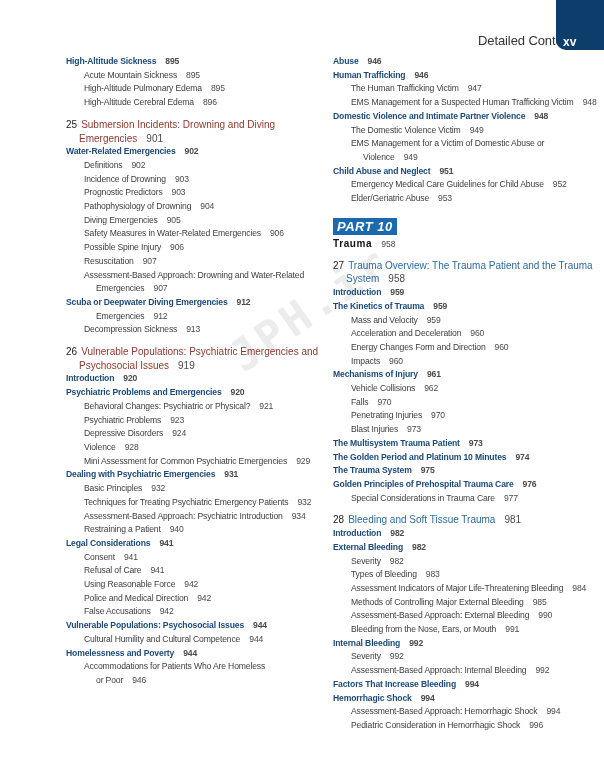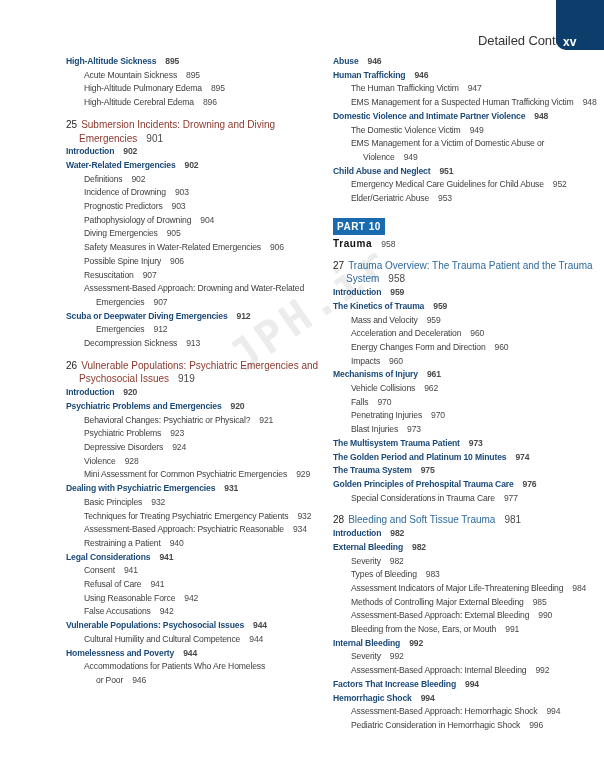--- a/index.html
+++ b/index.html
@@ -33,21 +33,21 @@
   .sub { padding-left: 18px; color: #3d3d3d; }
   .sub.wrap2 { padding-left: 30px; }
   .chap { font-size: 10px; line-height: 13.7px; margin-top: 8px; }
   .chap .num { font-weight: normal; color: #222; margin-right: 4px; }
   .chap.red .t { color: #8b3a2e; }
   .chap.blue .t { color: #2e6a9e; margin-top: 20px; }
   .chap .cont { padding-left: 13px; display: block; }
   .part-badge {
     display: inline-block; margin-top: 12px;
     background: #1a6ab0; color: #fff; font-weight: bold;
-    font-size: 10px; line-height: 15px; padding: 1px 4px; letter-spacing: 0.5px;
+    font-size: 13px; line-height: 15px; padding: 1px 4px; letter-spacing: 0.5px; font-style: italic;
   }
   .part-title { font-size: 10px; font-weight: bold; color: #111; letter-spacing: 0.6px; margin-top: 2px; line-height: 14px;}
   .part-title .pg { font-weight: normal; font-size: 8.6px; letter-spacing: 0; }
   .watermark {
     position: absolute; left: 220px; top: 340px;
     font-size: 44px; font-weight: bold; color: rgba(200,200,200,0.35);
     transform: rotate(-35deg); transform-origin: left top;
     font-family: "DejaVu Sans Mono", monospace; letter-spacing: 4px;
   }
 </style>
@@ -58,21 +58,20 @@
 <div class="page-tab"></div>
 <div class="page-num">xv</div>
 <div class="watermark">JPH.ir</div>
 
 <div class="col left" id="col-left">
     <div class="line sec"><span>High-Altitude Sickness</span><span class="pg">895</span></div>
     <div class="line sub"><span>Acute Mountain Sickness</span><span class="pg">895</span></div>
     <div class="line sub"><span>High-Altitude Pulmonary Edema</span><span class="pg">895</span></div>
     <div class="line sub"><span>High-Altitude Cerebral Edema</span><span class="pg">896</span></div>
     <div class="chap red"><span class="num">25</span><span class="t">Submersion Incidents: Drowning and Diving</span><span class="cont"><span class="t">Emergencies</span><span class="pg">901</span></span></div>
-    <div class="line sec"><span>Introduction</span><span class="pg">902</span></div>
     <div class="line sec"><span>Water-Related Emergencies</span><span class="pg">902</span></div>
     <div class="line sub"><span>Definitions</span><span class="pg">902</span></div>
     <div class="line sub"><span>Incidence of Drowning</span><span class="pg">903</span></div>
     <div class="line sub"><span>Prognostic Predictors</span><span class="pg">903</span></div>
     <div class="line sub"><span>Pathophysiology of Drowning</span><span class="pg">904</span></div>
     <div class="line sub"><span>Diving Emergencies</span><span class="pg">905</span></div>
     <div class="line sub"><span>Safety Measures in Water-Related Emergencies</span><span class="pg">906</span></div>
     <div class="line sub"><span>Possible Spine Injury</span><span class="pg">906</span></div>
     <div class="line sub"><span>Resuscitation</span><span class="pg">907</span></div>
     <div class="line sub"><span>Assessment-Based Approach: Drowning and Water-Related</span></div>
@@ -84,26 +83,27 @@
     <div class="line sec"><span>Introduction</span><span class="pg">920</span></div>
     <div class="line sec"><span>Psychiatric Problems and Emergencies</span><span class="pg">920</span></div>
     <div class="line sub"><span>Behavioral Changes: Psychiatric or Physical?</span><span class="pg">921</span></div>
     <div class="line sub"><span>Psychiatric Problems</span><span class="pg">923</span></div>
     <div class="line sub"><span>Depressive Disorders</span><span class="pg">924</span></div>
     <div class="line sub"><span>Violence</span><span class="pg">928</span></div>
     <div class="line sub"><span>Mini Assessment for Common Psychiatric Emergencies</span><span class="pg">929</span></div>
     <div class="line sec"><span>Dealing with Psychiatric Emergencies</span><span class="pg">931</span></div>
     <div class="line sub"><span>Basic Principles</span><span class="pg">932</span></div>
     <div class="line sub"><span>Techniques for Treating Psychiatric Emergency Patients</span><span class="pg">932</span></div>
-    <div class="line sub"><span>Assessment-Based Approach: Psychiatric Reasonable</span><span class="pg">934</span></div>
+    <div class="line sub"><span>Assessment-Based Approach: Psychiatric Introduction</span><span class="pg">934</span></div>
     <div class="line sub"><span>Restraining a Patient</span><span class="pg">940</span></div>
     <div class="line sec"><span>Legal Considerations</span><span class="pg">941</span></div>
     <div class="line sub"><span>Consent</span><span class="pg">941</span></div>
     <div class="line sub"><span>Refusal of Care</span><span class="pg">941</span></div>
     <div class="line sub"><span>Using Reasonable Force</span><span class="pg">942</span></div>
+    <div class="line sub"><span>Police and Medical Direction</span><span class="pg">942</span></div>
     <div class="line sub"><span>False Accusations</span><span class="pg">942</span></div>
     <div class="line sec"><span>Vulnerable Populations: Psychosocial Issues</span><span class="pg">944</span></div>
     <div class="line sub"><span>Cultural Humility and Cultural Competence</span><span class="pg">944</span></div>
     <div class="line sec"><span>Homelessness and Poverty</span><span class="pg">944</span></div>
     <div class="line sub"><span>Accommodations for Patients Who Are Homeless</span></div>
     <div class="line sub wrap2"><span>or Poor</span><span class="pg">946</span></div>
   </div>
 <div class="col right" id="col-right"><div class="line sec"><span>Abuse</span><span class="pg">946</span></div><div class="line sec"><span>Human Trafficking</span><span class="pg">946</span></div><div class="line sub"><span>The Human Trafficking Victim</span><span class="pg">947</span></div><div class="line sub"><span>EMS Management for a Suspected Human Trafficking Victim</span><span class="pg">948</span></div><div class="line sec"><span>Domestic Violence and Intimate Partner Violence</span><span class="pg">948</span></div><div class="line sub"><span>The Domestic Violence Victim</span><span class="pg">949</span></div><div class="line sub"><span>EMS Management for a Victim of Domestic Abuse or</span></div><div class="line sub wrap2"><span>Violence</span><span class="pg">949</span></div><div class="line sec"><span>Child Abuse and Neglect</span><span class="pg">951</span></div><div class="line sub"><span>Emergency Medical Care Guidelines for Child Abuse</span><span class="pg">952</span></div><div class="line sub"><span>Elder/Geriatric Abuse</span><span class="pg">953</span></div><div class="part-badge">PART 10</div><div class="part-title"><span>Trauma</span><span class="pg">958</span></div><div class="chap blue"><span class="num">27</span><span class="t">Trauma Overview: The Trauma Patient and the Trauma</span><span class="cont"><span class="t">System</span><span class="pg">958</span></span></div><div class="line sec"><span>Introduction</span><span class="pg">959</span></div><div class="line sec"><span>The Kinetics of Trauma</span><span class="pg">959</span></div><div class="line sub"><span>Mass and Velocity</span><span class="pg">959</span></div><div class="line sub"><span>Acceleration and Deceleration</span><span class="pg">960</span></div><div class="line sub"><span>Energy Changes Form and Direction</span><span class="pg">960</span></div><div class="line sub"><span>Impacts</span><span class="pg">960</span></div><div class="line sec"><span>Mechanisms of Injury</span><span class="pg">961</span></div><div class="line sub"><span>Vehicle Collisions</span><span class="pg">962</span></div><div class="line sub"><span>Falls</span><span class="pg">970</span></div><div class="line sub"><span>Penetrating Injuries</span><span class="pg">970</span></div><div class="line sub"><span>Blast Injuries</span><span class="pg">973</span></div><div class="line sec"><span>The Multisystem Trauma Patient</span><span class="pg">973</span></div><div class="line sec"><span>The Golden Period and Platinum 10 Minutes</span><span class="pg">974</span></div><div class="line sec"><span>The Trauma System</span><span class="pg">975</span></div><div class="line sec"><span>Golden Principles of Prehospital Trauma Care</span><span class="pg">976</span></div><div class="line sub"><span>Special Considerations in Trauma Care</span><span class="pg">977</span></div><div class="chap blue"><span class="num">28</span><span class="t">Bleeding and Soft Tissue Trauma</span><span class="pg">981</span></div><div class="line sec"><span>Introduction</span><span class="pg">982</span></div><div class="line sec"><span>External Bleeding</span><span class="pg">982</span></div><div class="line sub"><span>Severity</span><span class="pg">982</span></div><div class="line sub"><span>Types of Bleeding</span><span class="pg">983</span></div><div class="line sub"><span>Assessment Indicators of Major Life-Threatening Bleeding</span><span class="pg">984</span></div><div class="line sub"><span>Methods of Controlling Major External Bleeding</span><span class="pg">985</span></div><div class="line sub"><span>Assessment-Based Approach: External Bleeding</span><span class="pg">990</span></div><div class="line sub"><span>Bleeding from the Nose, Ears, or Mouth</span><span class="pg">991</span></div><div class="line sec"><span>Internal Bleeding</span><span class="pg">992</span></div><div class="line sub"><span>Severity</span><span class="pg">992</span></div><div class="line sub"><span>Assessment-Based Approach: Internal Bleeding</span><span class="pg">992</span></div><div class="line sec"><span>Factors That Increase Bleeding</span><span class="pg">994</span></div><div class="line sec"><span>Hemorrhagic Shock</span><span class="pg">994</span></div><div class="line sub"><span>Assessment-Based Approach: Hemorrhagic Shock</span><span class="pg">994</span></div><div class="line sub"><span>Pediatric Consideration in Hemorrhagic Shock</span><span class="pg">996</span></div></div>
 
 </body></html>

